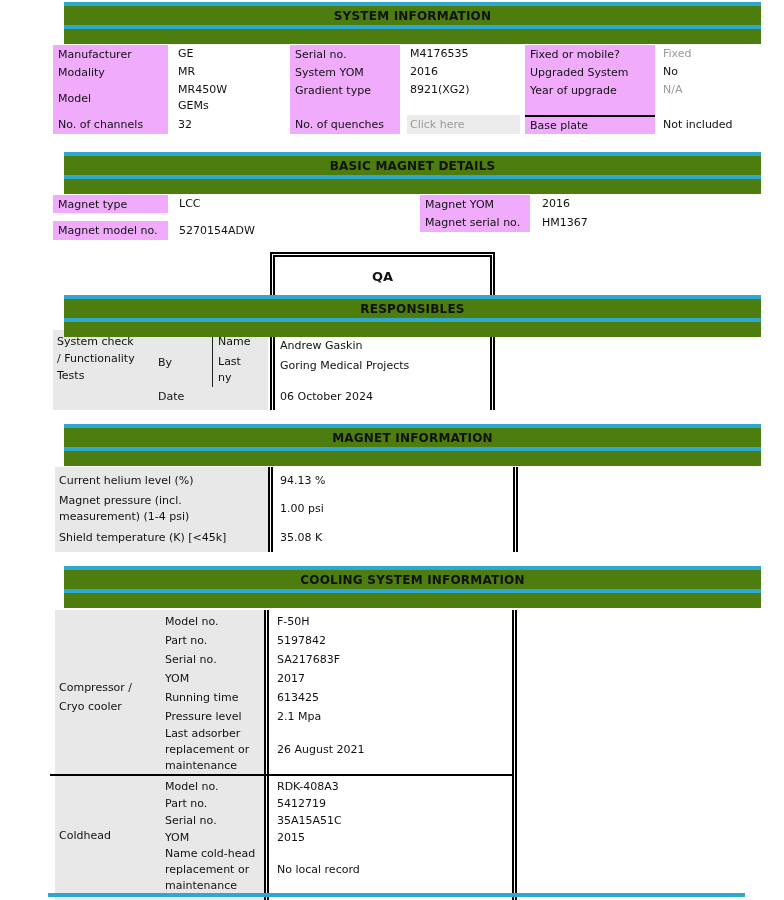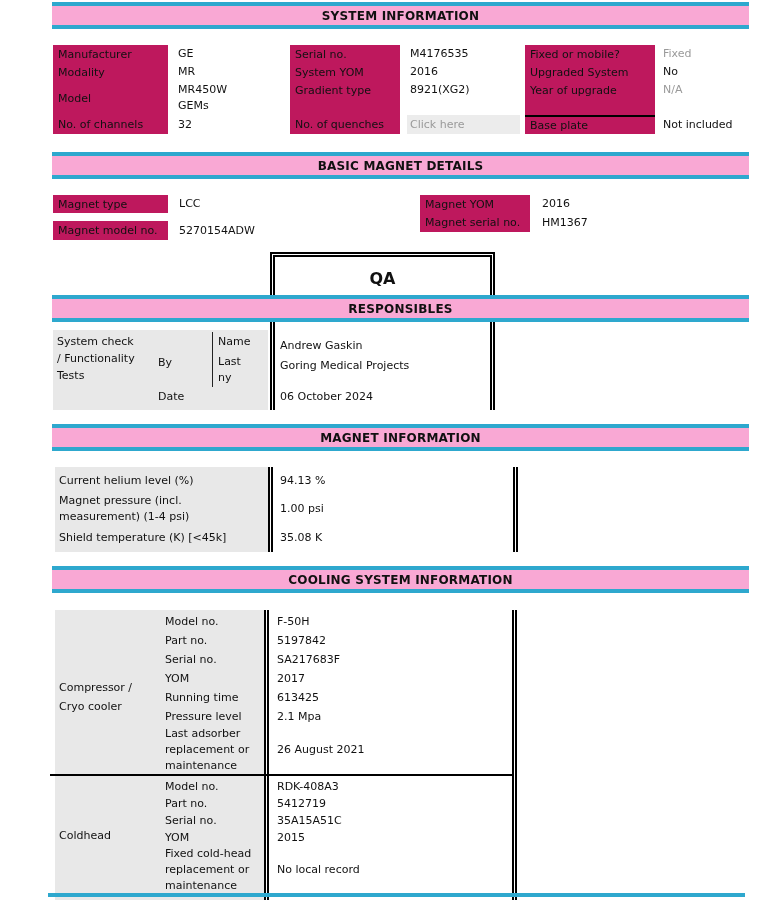--- a/index.html
+++ b/index.html
@@ -1,37 +1,37 @@
 <!DOCTYPE html>
 <html><head>
 <meta charset="utf-8">
 <style>
   html,body{margin:0;padding:0;background:#fff;}
   .page{position:relative;width:784px;height:900px;background:#fff;overflow:hidden;
         font-family:"DejaVu Sans","Liberation Sans",sans-serif;color:#111;}
-  .band{position:absolute;left:52px;width:697px;height:27px;background:#f9a8d4;z-index:5;}
+  .band{position:absolute;left:64px;width:697px;height:42px;background:#4d7c0f;z-index:5;}
   .band .rule{height:4px;background:#2ea8ce;}
   .band .title{height:19px;display:flex;align-items:center;justify-content:center;
                font-size:12px;font-weight:bold;letter-spacing:.2px;}
   .grid{position:absolute;display:grid;z-index:1;}
-  .lbl{background:#be185d;font-size:11px;display:flex;align-items:center;
+  .lbl{background:#f0abfc;font-size:11px;display:flex;align-items:center;
        padding-left:5px;white-space:pre-line;line-height:15px;}
   .val{font-size:11px;display:flex;align-items:center;padding-left:3px;
        white-space:pre-line;line-height:16px;}
   .muted{color:#9a9a9a;}
   .bg-light{background:#ececec;}
   .topline{border-top:2px solid #000;}
   .g1{left:53px;top:45px;grid-template-columns:115px 116px;grid-template-rows:18px 18px 34px 19px;column-gap:7px;}
   .g2{left:290px;top:45px;grid-template-columns:110px 113px;grid-template-rows:18px 18px 18px 16px 19px;column-gap:7px;}
   .g3{left:525px;top:45px;grid-template-columns:130px 90px;grid-template-rows:18px 18px 18px 16px 19px;column-gap:5px;}
   .g4{left:53px;top:195px;grid-template-columns:115px 130px;grid-template-rows:18px 19px;column-gap:7px;gap:8px;}
   .g5{left:420px;top:195px;grid-template-columns:110px 100px;grid-template-rows:18px 19px;column-gap:9px;}
   .dblcol{position:absolute;box-sizing:border-box;border-left:5px double #000;border-right:5px double #000;z-index:1;}
   .qa-col{left:270px;top:252px;width:225px;height:158px;border-top:5px double #000;}
-  .qa-title{padding-top:12px;text-align:center;font-size:16px;font-weight:bold;}
+  .qa-title{padding-top:12px;text-align:center;font-size:13px;font-weight:bold;}
   .abs{position:absolute;font-size:11px;line-height:16px;white-space:pre-line;z-index:2;}
   .grayblock{position:absolute;background:#e8e8e8;z-index:0;}
   .vline{position:absolute;width:1px;background:#222;z-index:2;}
   .hline{position:absolute;height:2px;background:#000;z-index:3;}
   .mi-col{left:268px;top:467px;width:250px;height:85px;}
   .cool-col{left:264px;top:610px;width:253px;height:290px;}
   .stack{position:absolute;z-index:2;}
   .r19{height:19px;display:flex;align-items:center;font-size:11px;white-space:pre-line;}
   .r17{height:17px;display:flex;align-items:center;font-size:11px;white-space:pre-line;}
   .r3line{height:48px;display:flex;align-items:center;font-size:11px;line-height:16px;white-space:pre-line;}
@@ -183,21 +183,21 @@
   </div>
 
   <div class="hline" style="left:50px;top:774px;width:463px;"></div>
 
   <div class="abs" style="left:59px;top:828px;">Coldhead</div>
   <div class="stack" style="left:165px;top:778px;width:99px;">
     <div class="r17">Model no.</div>
     <div class="r17">Part no.</div>
     <div class="r17">Serial no.</div>
     <div class="r17">YOM</div>
-    <div class="r3line">Fixed cold-head
+    <div class="r3line">Name cold-head
 replacement or
 maintenance</div>
   </div>
   <div class="stack" style="left:277px;top:778px;width:230px;">
     <div class="r17">RDK-408A3</div>
     <div class="r17">5412719</div>
     <div class="r17">35A15A51C</div>
     <div class="r17">2015</div>
     <div class="r3line">No local record</div>
   </div>

